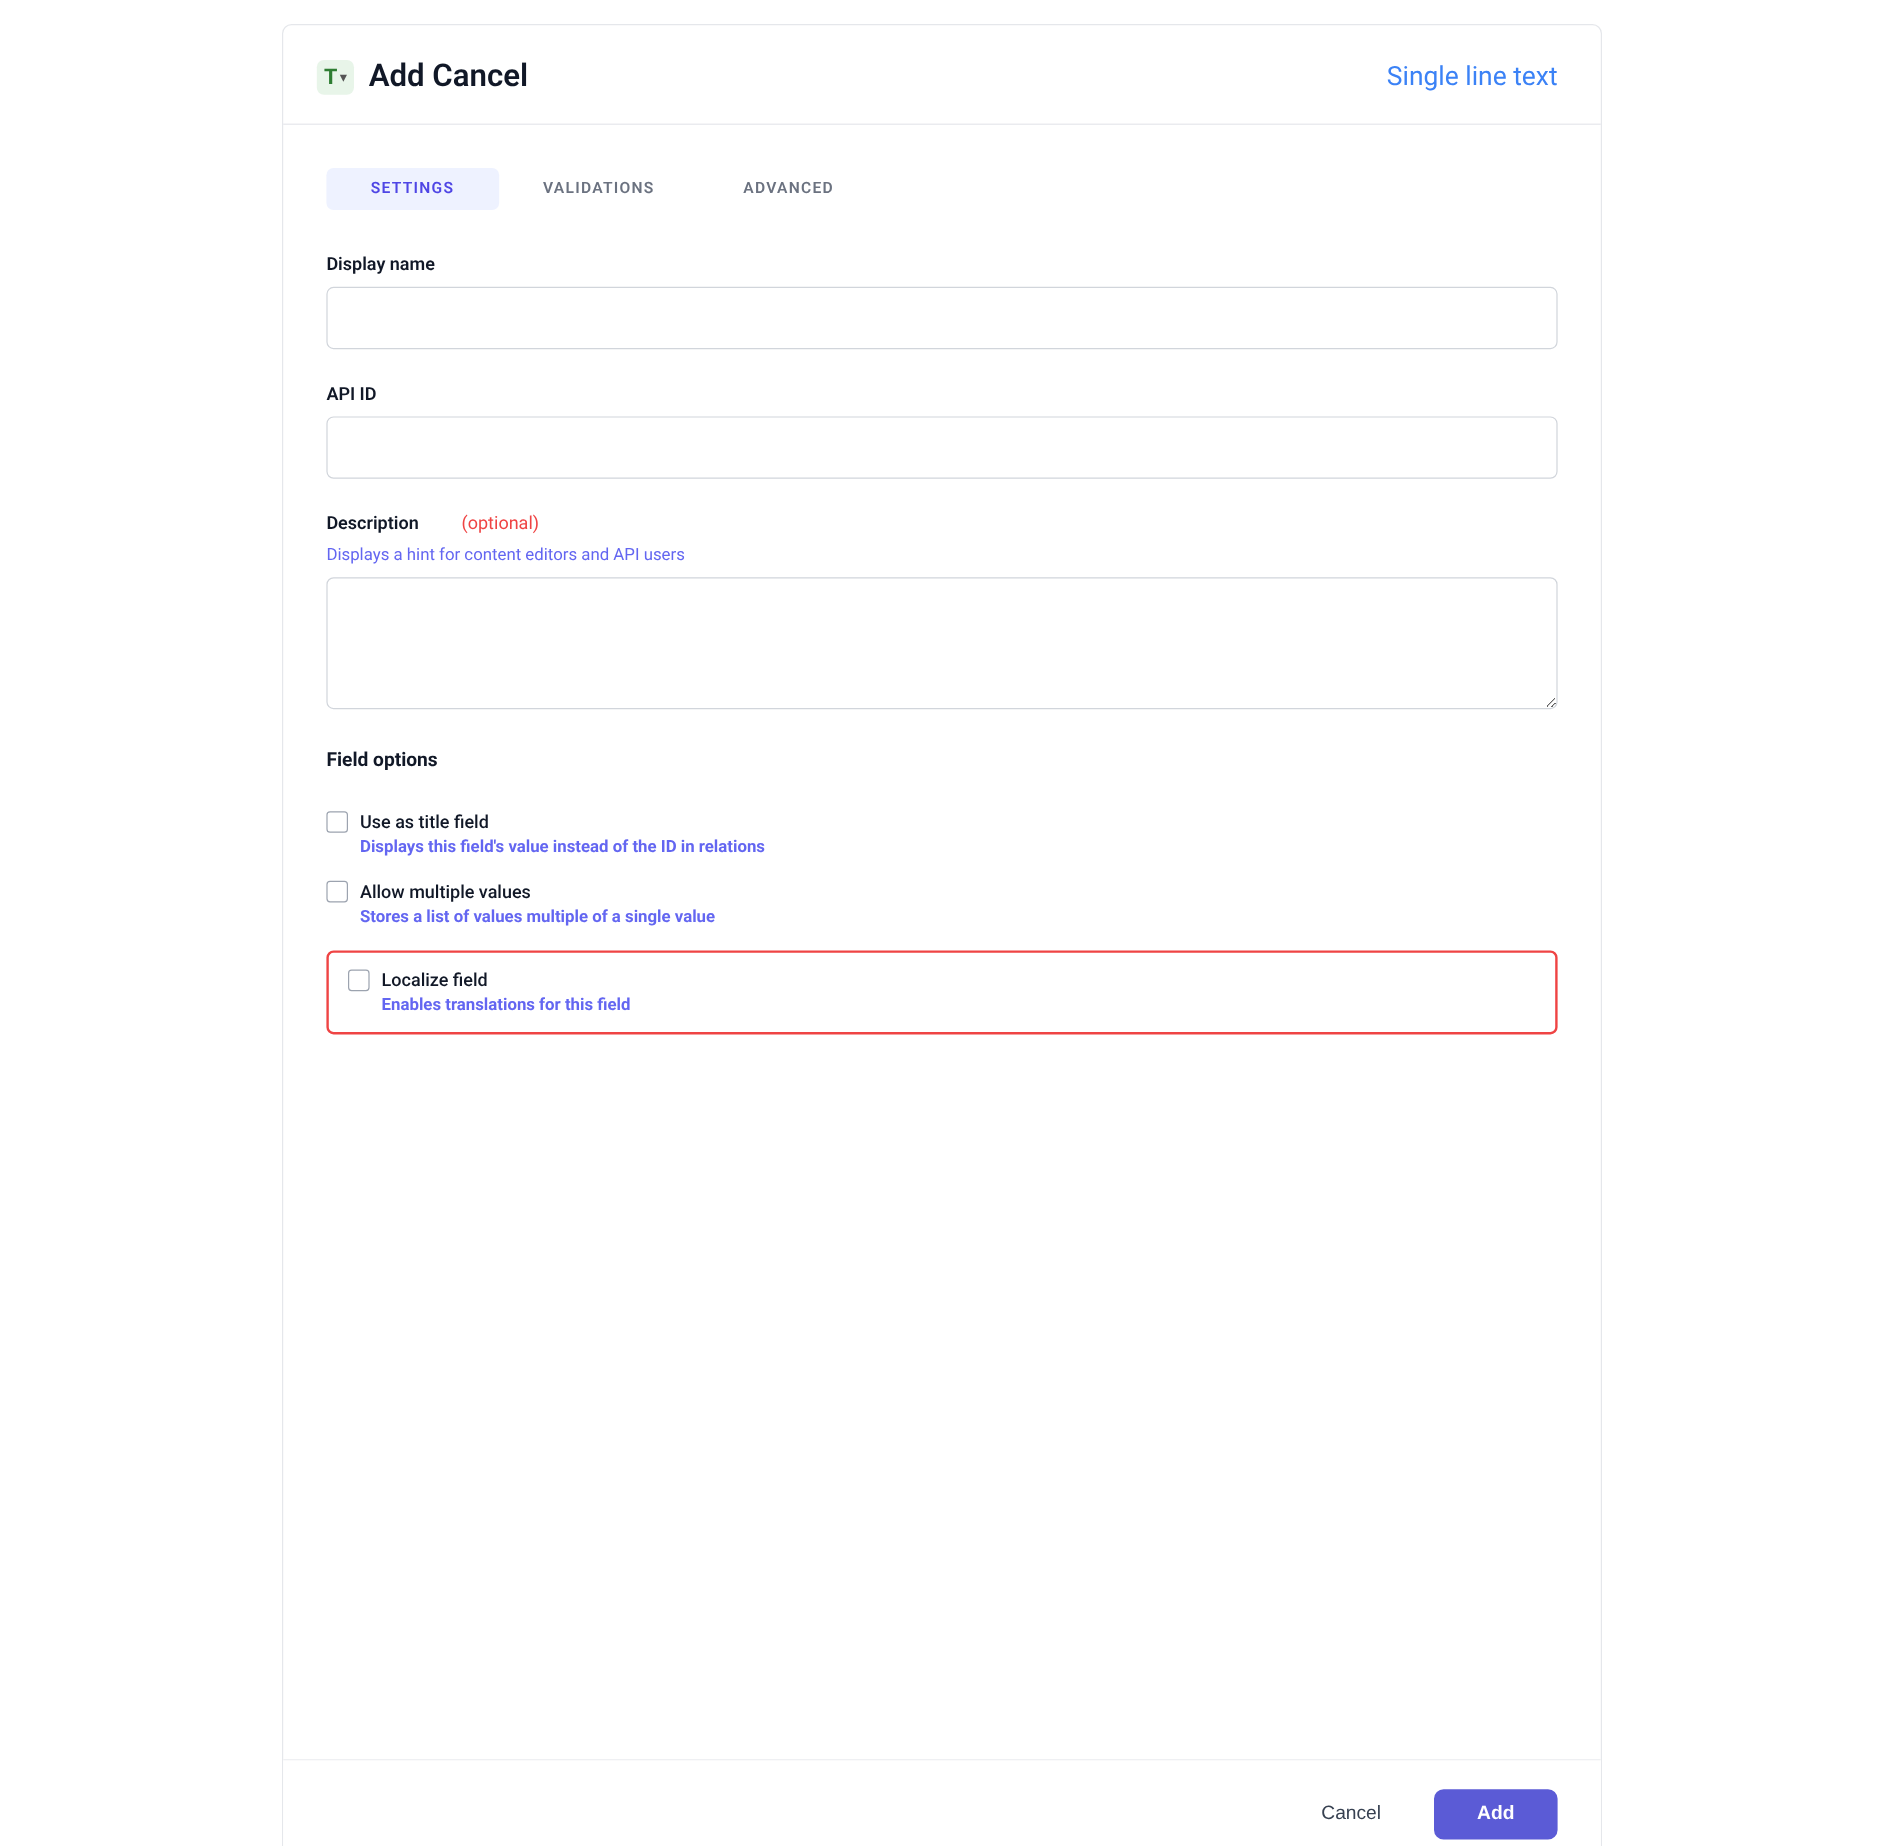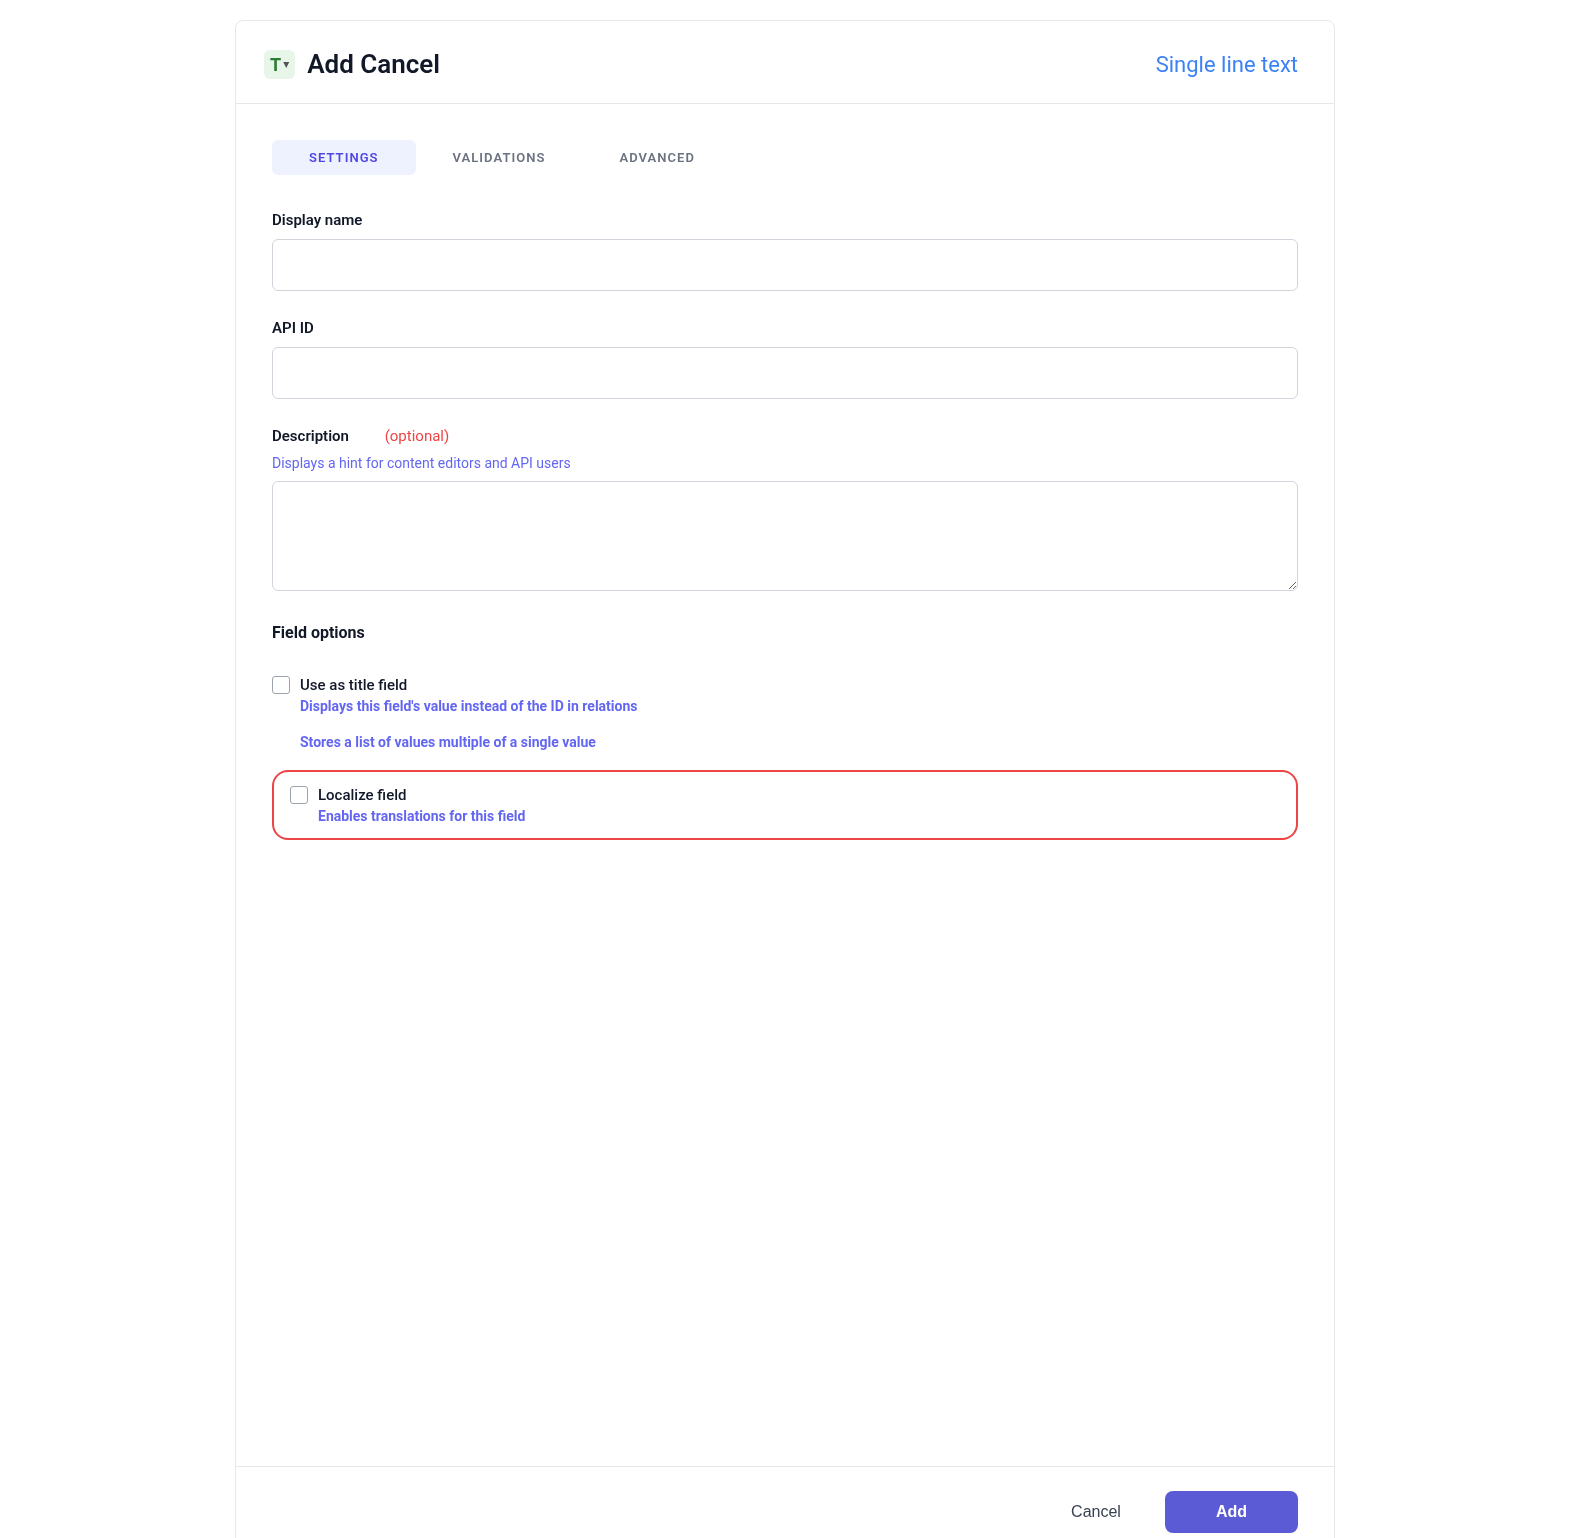--- a/index.html
+++ b/index.html
@@ -204,21 +204,21 @@
 
     .checkbox-desc {
       font-size: 14px;
       color: #6366f1;
       margin-left: 28px;
       font-weight: bold;
     }
 
     .localize-highlight {
       border: 2px solid #ef4444;
-      border-radius: 16px;
+      border-radius: 6px;
       padding: 14px 16px;
       display: inline-flex;
       flex-direction: column;
       gap: 4px;
     }
 
     .localize-row {
       display: flex;
       align-items: center;
       gap: 10px;
@@ -244,21 +244,21 @@
       background: transparent;
       border: none;
       font-size: 16px;
       color: #374151;
       cursor: pointer;
       font-weight: 500;
       border-radius: 6px;
     }
 
     .add-button {
-      padding: 12px 51px;
+      padding: 12px 36px;
       background: #5b5bd6;
       border: none;
       color: #ffffff;
       font-size: 16px;
       font-weight: 600;
       border-radius: 8px;
       cursor: pointer;
     }
   </style>
 </head>
@@ -310,20 +310,24 @@
 
         <div class="checkbox-item">
           <div class="checkbox-row">
             <input type="checkbox" class="checkbox-input" style="">
             <span class="checkbox-label">Use as title field</span>
           </div>
           <div class="checkbox-desc">Displays this field's value instead of the ID in relations</div>
         </div>
 
         <div class="checkbox-item">
+          <div class="checkbox-row">
+            <input type="checkbox" class="checkbox-input" style="">
+            <span class="checkbox-label">Allow multiple values</span>
+          </div>
           <div class="checkbox-desc">Stores a list of values multiple of a single value</div>
         </div>
 
         <div class="checkbox-item">
           <div class="localize-highlight">
             <div class="localize-row">
               <input type="checkbox" class="checkbox-input" style="">
               <span class="checkbox-label">Localize field</span>
             </div>
             <div class="checkbox-desc">Enables translations for this field</div>

